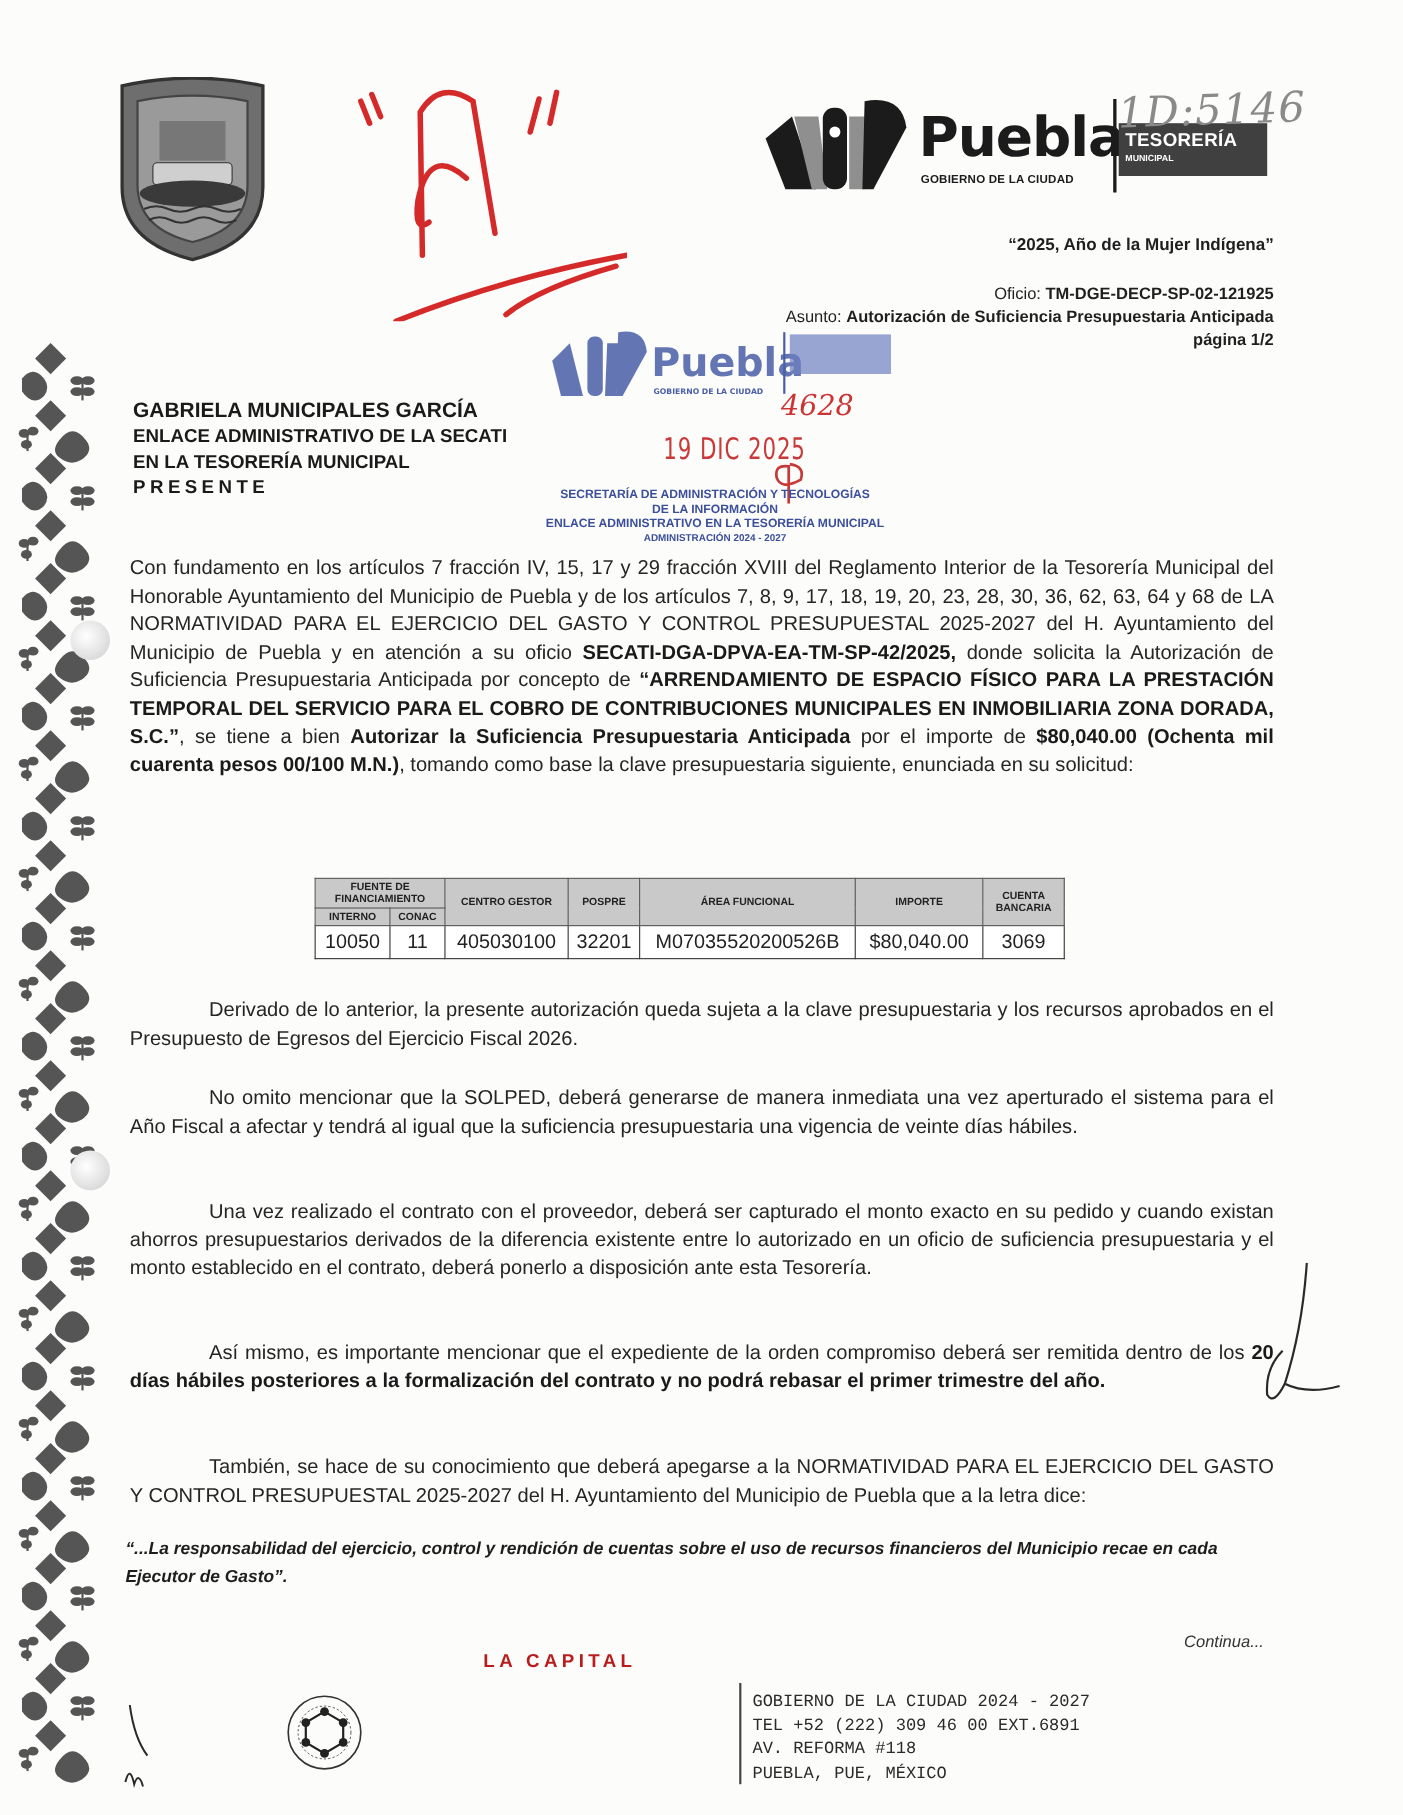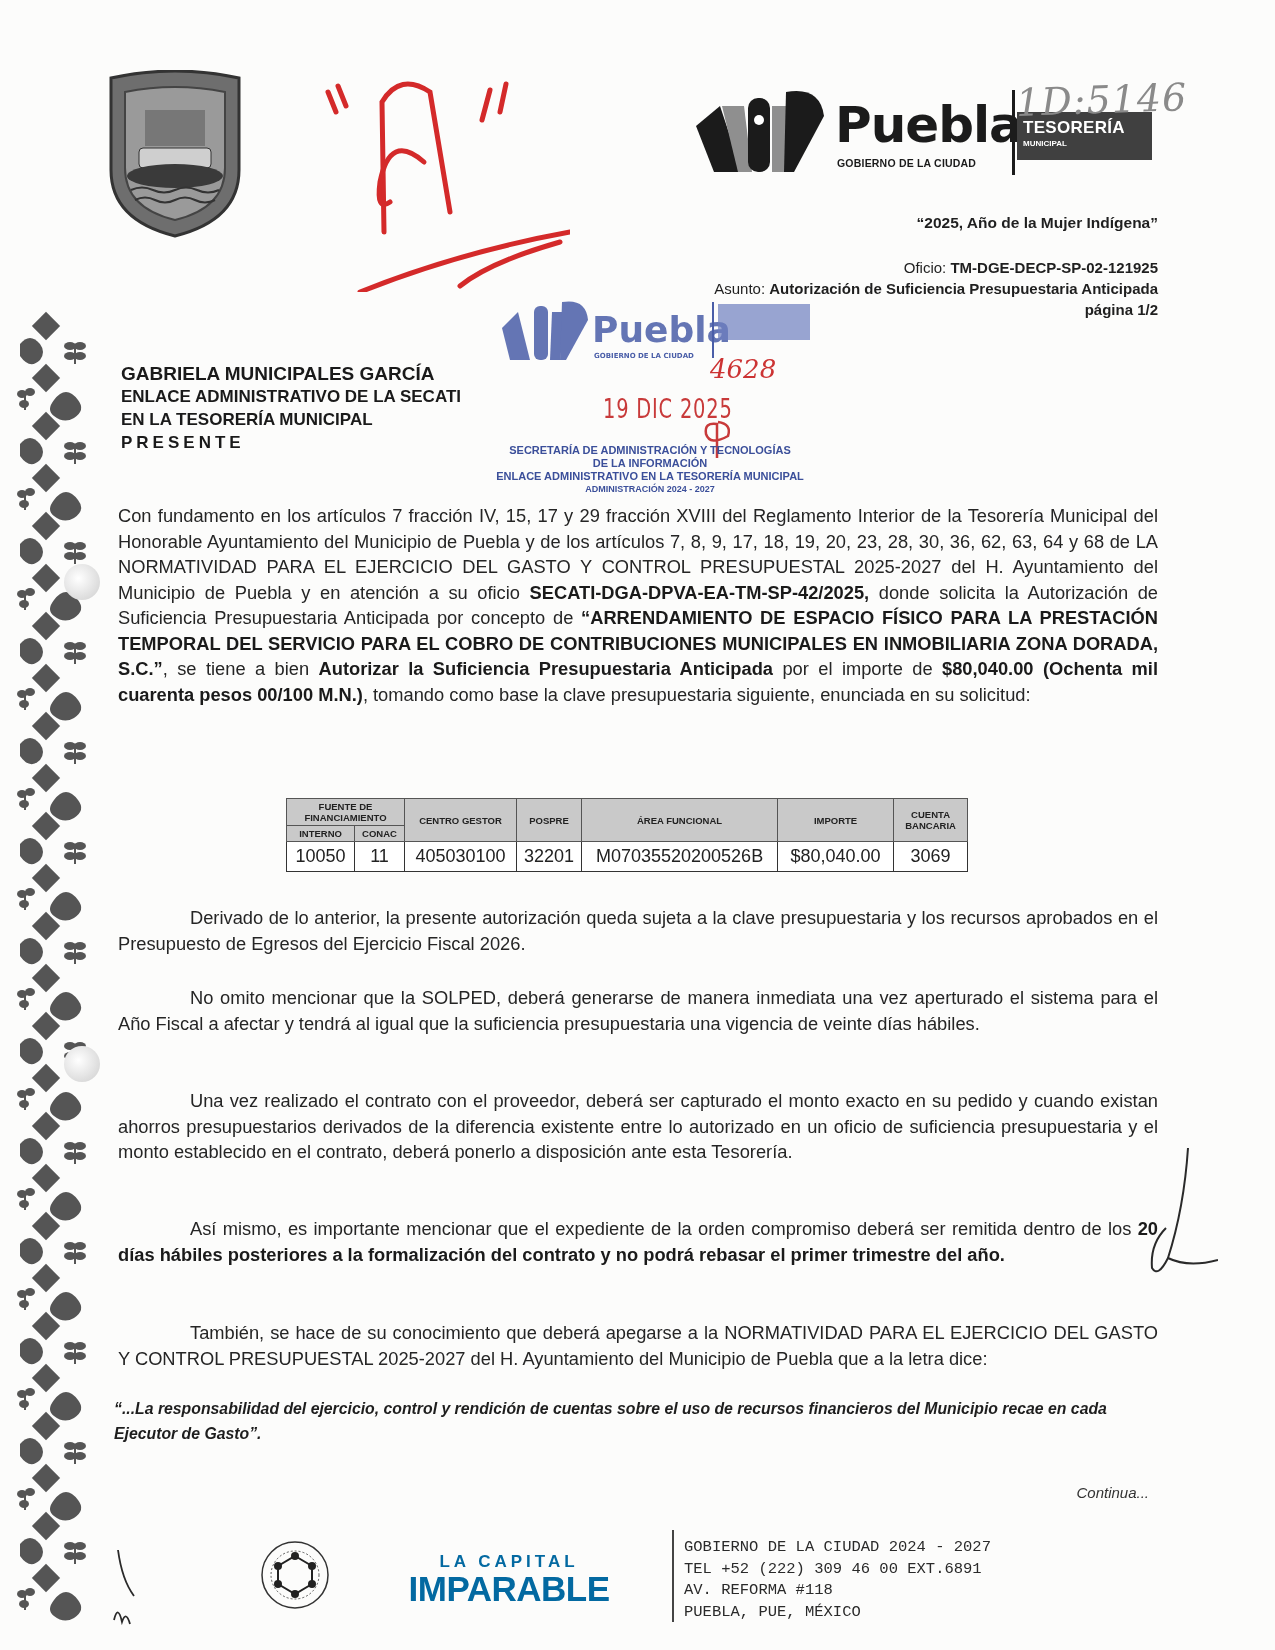--- a/index.html
+++ b/index.html
@@ -52,21 +52,21 @@
   .quote { position: absolute; left: 114px; top: 1396px; width: 1044px; font-style: italic; font-weight: 700; font-size: 15.8px; line-height: 25px; color: #1e1e1e; }
   .continua { position: absolute; right: 126px; top: 1484px; font-style: italic; font-size: 15px; color: #333; text-align: right; }
 
   
   .budget-table { position: absolute; left: 286px; top: 798px; border-collapse: collapse; font-size: 18px; color: #222; }
   .budget-table th { background: #c9c9c9; font-size: 9.5px; font-weight: 900; line-height: 11px; padding: 2px 4px; border: 1px solid #555; text-align: center; }
   .budget-table td { border: 1.5px solid #333; padding: 2px 7px; text-align: center; height: 30px; background: #fff; }
 
   
   .footer-seal { position: absolute; left: 260px; top: 1540px; width: 70px; height: 70px; }
-  .footer-brand { position: absolute; left: 384px; top: 1552px; width: 250px; text-align: center; color: #0369a1; }
+  .footer-brand { position: absolute; left: 384px; top: 1500px; width: 250px; text-align: center; color: #b91c1c; }
   .footer-brand .l1 { font-size: 17px; font-weight: 900; letter-spacing: 4px; }
   .footer-brand .l2 { font-size: 35px; font-weight: 900; line-height: 34px; letter-spacing: -.5px; }
   .footer-sep { position: absolute; left: 672px; top: 1530px; width: 2px; height: 92px; background: #444; }
   .footer-addr { position: absolute; left: 684px; top: 1537px; font-family: "Liberation Mono", monospace; font-size: 15.5px; line-height: 21.5px; color: #2a2a2a; }
 
   .signature { position: absolute; left: 1148px; top: 1148px; width: 70px; height: 140px; }
   .initials { position: absolute; left: 104px; top: 1550px; width: 40px; height: 80px; }
   .hole { position: absolute; width: 36px; height: 36px; border-radius: 50%; background: radial-gradient(circle at 40% 40%, #ffffff, #dcdcdc 70%, #c8c8c8); }
 </style>
 </head>
@@ -252,21 +252,20 @@
         <circle cx="52" cy="26" r="4"></circle>
         <circle cx="52" cy="44" r="4"></circle>
       <circle cx="35" cy="54" r="4"></circle>
         <circle cx="18" cy="44" r="4"></circle>
         <circle cx="18" cy="26" r="4"></circle>
     </g>
     <polygon points="35,16 52,26 52,44 35,54 18,44 18,26" fill="none" stroke="#222" stroke-width="2"></polygon>
   </svg>
   <div class="footer-brand">
     <div class="l1">LA CAPITAL</div>
-    <div class="l2">IMPARABLE</div>
   </div>
   <div class="footer-sep"></div>
   <div class="footer-addr">
     <div>GOBIERNO DE LA CIUDAD 2024 - 2027</div>
     <div>TEL +52 (222) 309 46 00 EXT.6891</div>
     <div>AV. REFORMA #118</div>
     <div>PUEBLA, PUE, MÉXICO</div>
   </div>
 </div>
 

